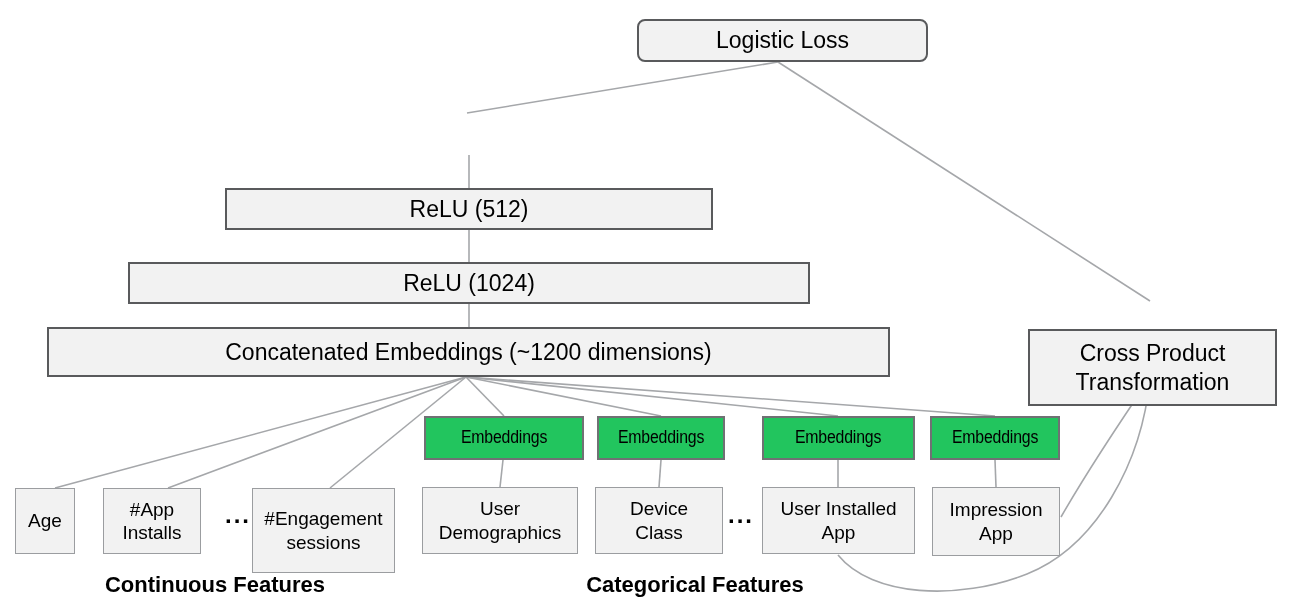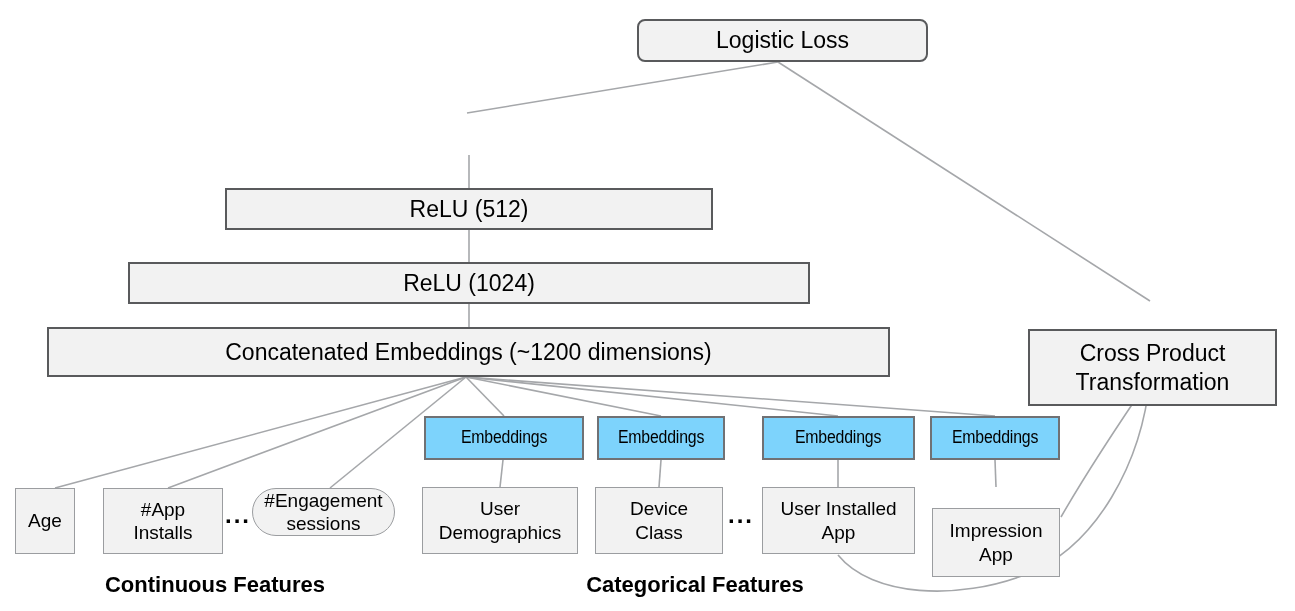--- a/index.html
+++ b/index.html
@@ -39,21 +39,21 @@
     background: #f2f2f2;
     border: 2px solid #595a5c;
     font-size: 23px;
   }
   .feat {
     background: #f2f2f2;
     border: 1.5px solid #9b9da0;
     font-size: 19px;
   }
   .emb {
-    background: #7dd3fc;
+    background: #22c55e;
     border: 2px solid #707174;
     font-size: 18px;
   }
   .emb .cond {
     display: inline-block;
     transform: scaleX(0.88);
     letter-spacing: -0.2px;
   }
   .prelines { white-space: pre-line; }
   .heading {
@@ -116,33 +116,33 @@
   </div>
   <div class="node emb" style="left:762px; top:416px; width:153px; height:44px;">
     <span class="cond">Embeddings</span>
   </div>
   <div class="node emb" style="left:930px; top:416px; width:130px; height:44px;">
     <span class="cond">Embeddings</span>
   </div>
 
   <div class="node feat" style="left:15px; top:488px; width:60px; height:66px; padding:0 4px;">Age</div>
 
-  <div class="node feat" style="left:103px; top:488px; width:120px; height:66px; padding:0 10px;">#App Installs</div>
+  <div class="node feat" style="left:103px; top:488px; width:98px; height:66px; padding:0 10px;">#App Installs</div>
 
   <div class="dots" style="left:222px; top:501px; width:32px;">...</div>
 
-  <div class="node feat" style="left:252px; top:488px; width:143px; height:48px; padding:0 6px;border-radius:27px;">#Engagement sessions</div>
+  <div class="node feat" style="left:252px; top:488px; width:143px; height:85px; padding:0 6px;">#Engagement sessions</div>
 
   <div class="node feat" style="left:422px; top:487px; width:156px; height:67px; padding:0 8px;">User Demographics</div>
 
   <div class="node feat" style="left:595px; top:487px; width:128px; height:67px; padding:0 16px;">Device Class</div>
 
   <div class="dots" style="left:725px; top:501px; width:32px;">...</div>
 
   <div class="node feat" style="left:762px; top:487px; width:153px; height:67px; padding:16px 8px;">User Installed App</div>
 
-  <div class="node feat" style="left:932px; top:487px; width:128px; height:69px; padding:0 12px;margin-top:21px;">Impression App</div>
+  <div class="node feat" style="left:932px; top:487px; width:128px; height:69px; padding:0 12px;">Impression App</div>
 
   <div class="heading" style="left:95px; top:572px; width:240px;">Continuous Features</div>
 
   <div class="heading" style="left:575px; top:572px; width:240px;">Categorical Features</div>
 
 </div>
 
 </body></html>

